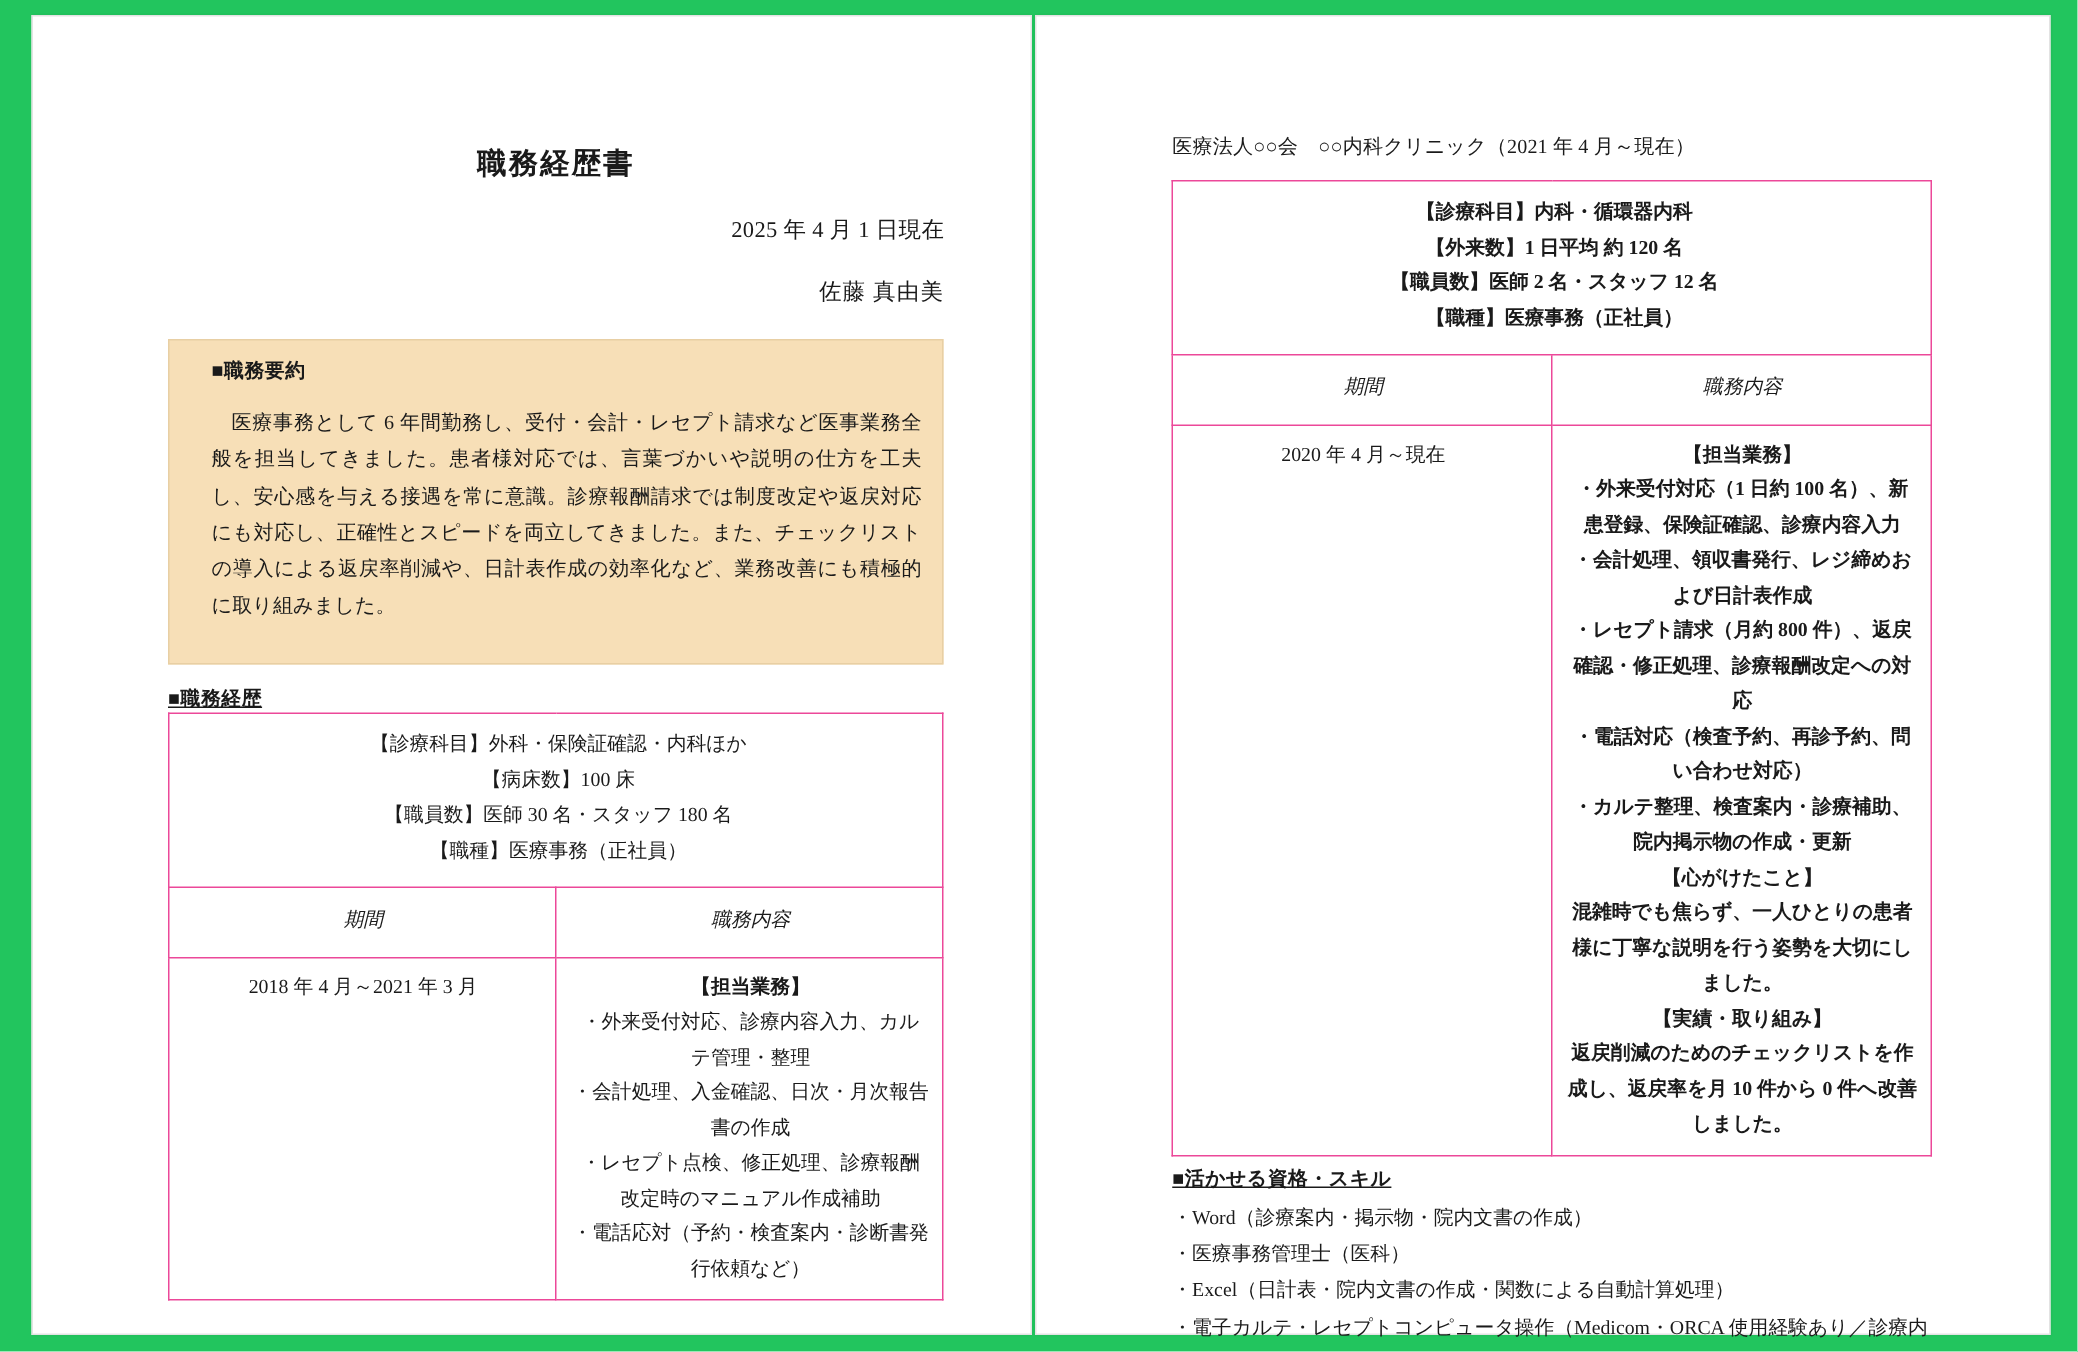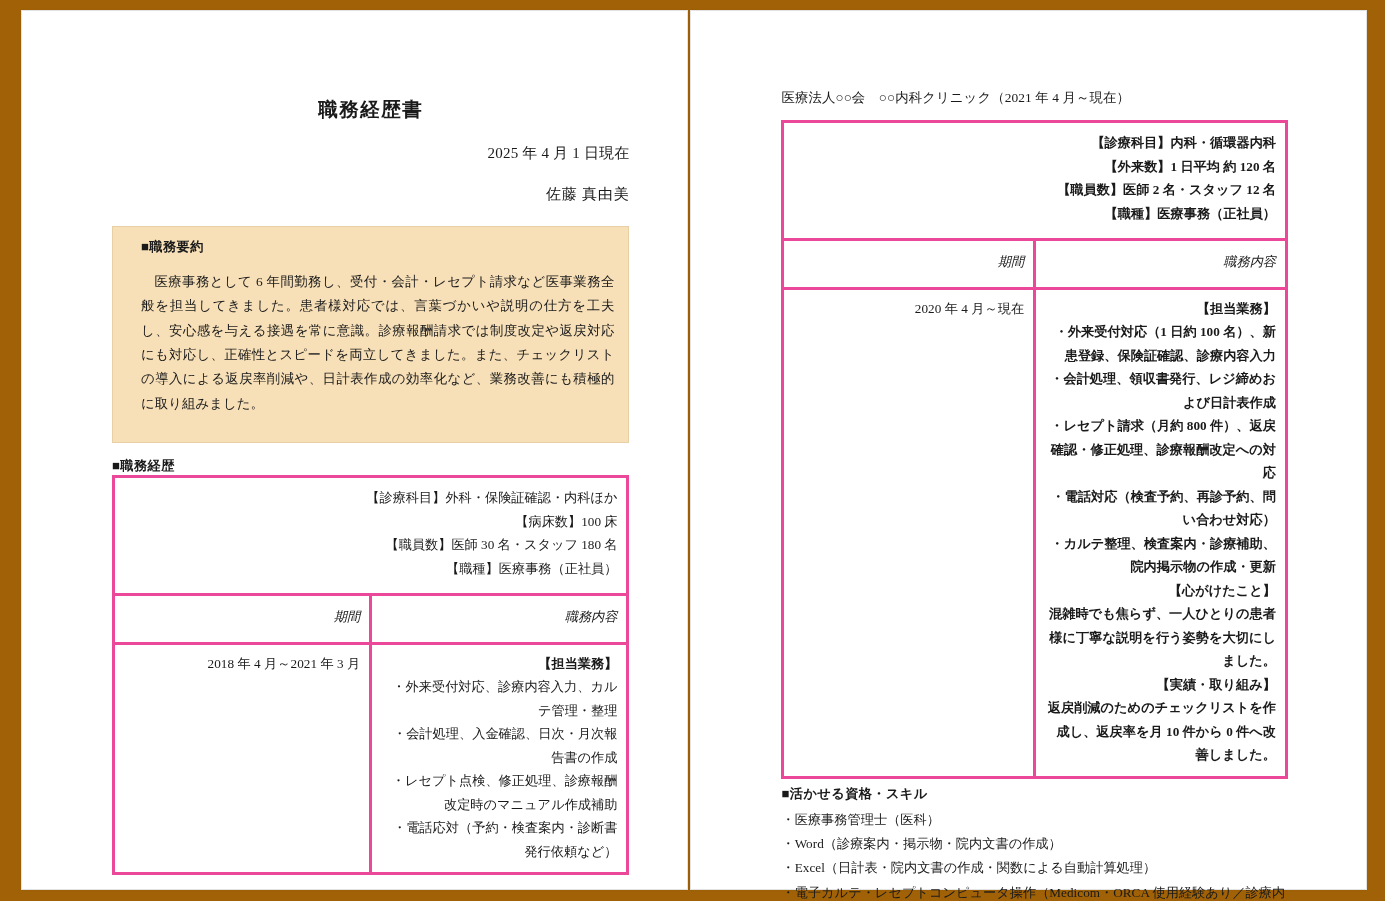--- a/index.html
+++ b/index.html
@@ -12,21 +12,21 @@
     height: 901px;
     font-family: "Liberation Serif", "DejaVu Serif", serif;
     color: #1a1a1a;
     overflow: hidden;
   }
 
   .workspace {
     position: relative;
     width: 1385px;
     height: 901px;
-    background: #a16207;
+    background: #22c55e;
     display: flex;
     justify-content: space-between;
   }
 
   
   .page {
     position: relative;
     background: #ffffff;
     box-sizing: border-box;
     border: 1px solid #e3e3e3;
@@ -86,42 +86,43 @@
     text-indent: 1em;
     letter-spacing: 0.05px;
   }
 
   
   .section-heading {
     font-size: 13.2px;
     font-weight: bold;
     letter-spacing: 0.4px;
     margin: 14px 0 0 0;
+    text-decoration: underline;
   }
   .section-heading.tight { margin-top: 6px; }
 
   .company-line {
     font-size: 13.4px;
     margin: 19px 0 13px 0;
     letter-spacing: 0.1px;
   }
   .company-line.right-page {
     margin: 0 0 13px 0;
   }
 
   
   table.exp {
     border-collapse: collapse;
     width: 100%;
     table-layout: fixed;
   }
   table.exp td, table.exp th {
-    border: 3px solid #ec4899;
+    border: 1px solid #ec4899;
     vertical-align: top;
-    text-align: right;
+    text-align: center;
     font-weight: normal;
     padding: 7px 9px 9px 10px;
     font-size: 13.2px;
     line-height: 1.78;
   }
   .facts-cell {
     padding: 8px 9px 13px 12px !important;
   }
   .facts-line { white-space: nowrap; }
   .col-head-period { width: 126px; }
@@ -236,22 +237,22 @@
                 <p class="blk">【実績・取り組み】</p>
                 <p>返戻削減のためのチェックリストを作成し、返戻率を月 10 件から 0 件へ改善しました。</p>
               </td>
           </tr>
         </tbody>
       </table>
 
       <h2 class="section-heading tight">■活かせる資格・スキル</h2>
 
       <ul class="skill-list">
+          <li>・Word（診療案内・掲示物・院内文書の作成）</li>
           <li>・医療事務管理士（医科）</li>
-          <li>・Word（診療案内・掲示物・院内文書の作成）</li>
           <li>・Excel（日計表・院内文書の作成・関数による自動計算処理）</li>
           <li>・電子カルテ・レセプトコンピュータ操作（Medicom・ORCA 使用経験あり／診療内容入力・請求書作成・返戻対応）</li>
         </ul>
 
     </div>
   </div>
 
 </div>
 
 </body></html>

